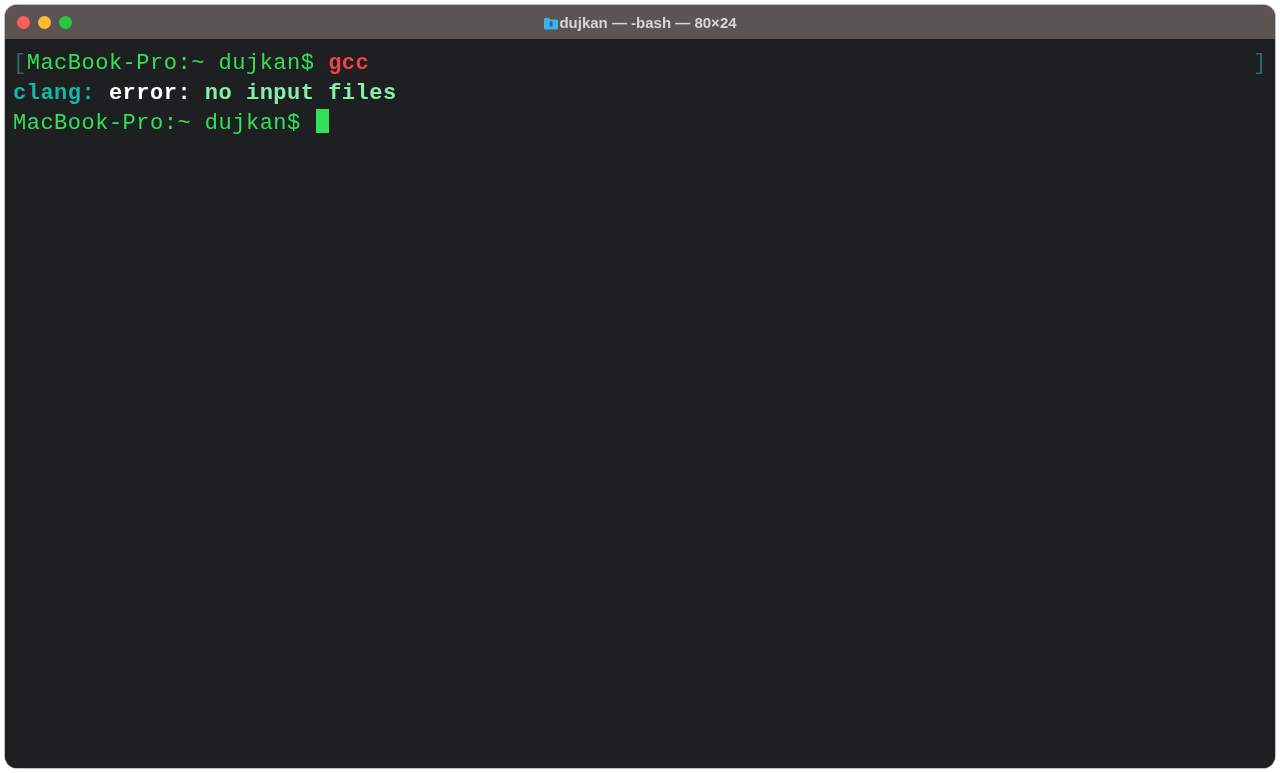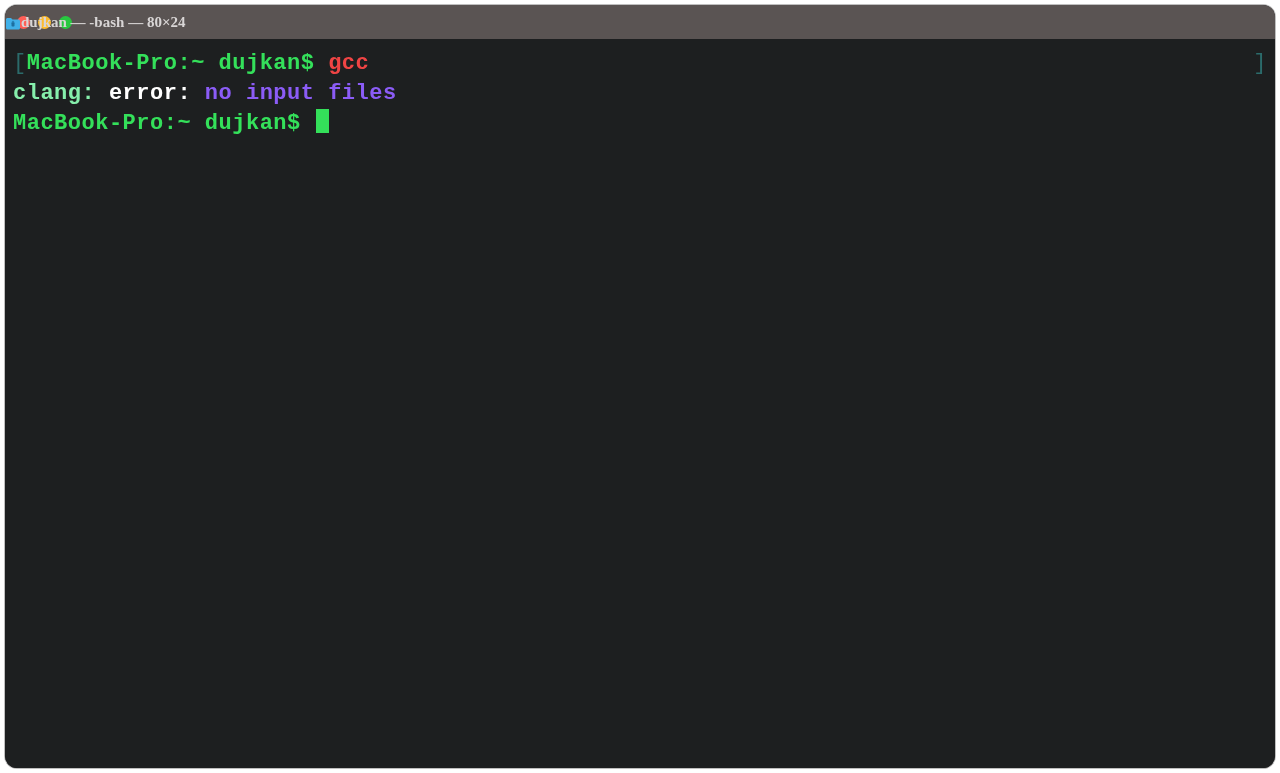--- a/index.html
+++ b/index.html
@@ -35,24 +35,24 @@
       width: 13px; height: 13px;
       border-radius: 50%;
     }
     .tl.red { background: #ff5f57; }
     .tl.yellow { background: #febc2e; }
     .tl.green { background: #28c840; }
     .title-center {
       position: absolute;
       left: 0; right: 0;
       display: flex;
+      justify-content: center;
       align-items: center;
       gap: 0;
       pointer-events: none;
-      font-family: Liberation Serif, serif;
     }
     .title-text {
       color: #d9d6d6;
       font-size: 15px;
       font-weight: 600;
     }
     .folder-icon {
       width: 16px; height: 13px;
       display: inline-block;
     }
@@ -70,25 +70,25 @@
     .line {
       white-space: pre;
     }
     .bracket { color: #2b6b6b; }
     .bracket-right {
       color:#2b6b6b;
       position: absolute;
       top: 10px;
       right: 8px;
     }
-    .prompt { color: #34e05a; font-weight: bold; }
+    .prompt { color: #34e05a; font-weight: normal; }
     .cmd { color: #ef4444; font-weight: bold; }
-    .clang-white { color: #86efac; font-weight: bold; }
+    .clang-white { color: #14b8a6; font-weight: bold; }
     .clang-err { color: #ffffff; font-weight: bold; }
-    .clang-msg { color: #8b5cf6; font-weight: bold; text-align: right; }
+    .clang-msg { color: #86efac; font-weight: bold; text-align: right; }
     .cursor {
       display: inline-block;
       width: 13px; height: 24px;
       background: #34e05a;
       vertical-align: -4px;
       margin-left: 2px;
     }
   </style>
 </head>
 <body>

